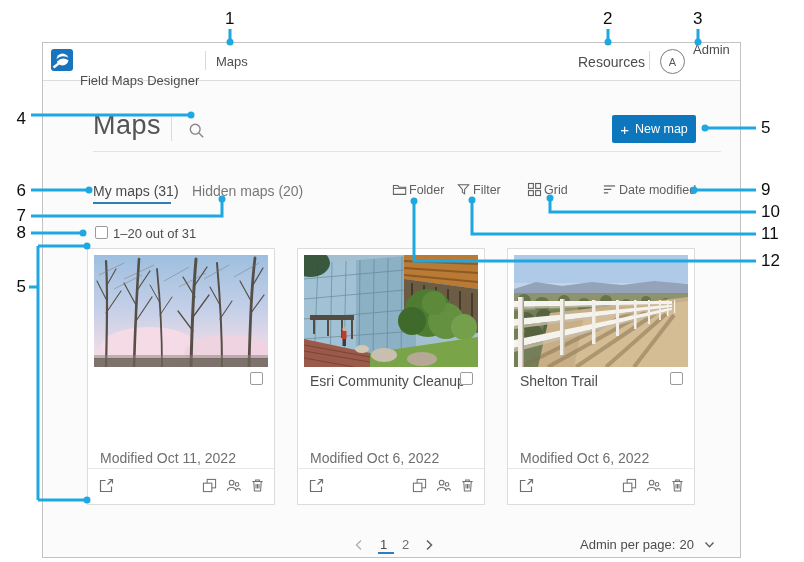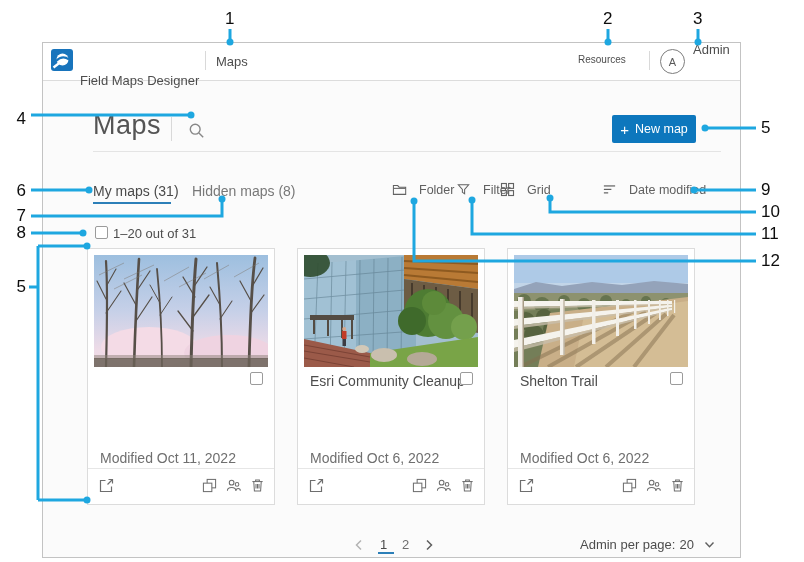--- a/index.html
+++ b/index.html
@@ -8,36 +8,36 @@
     font-family:"Liberation Sans", sans-serif;color:#4d4d4d;overflow:hidden;
     -webkit-font-smoothing:antialiased;
   }
   .abs{position:absolute;white-space:nowrap;}
   
   .panel{position:absolute;left:42px;top:42px;width:699px;height:516px;border:1px solid #c3c3c3;background:#fbfbfb;box-sizing:border-box;}
   .hdr{position:absolute;left:43px;top:43px;width:697px;height:37px;background:#ffffff;border-bottom:1px solid #dcdcdc;}
   .vdiv{position:absolute;width:1px;background:#d9d9d9;}
   .brand{left:80px;top:54px;font-size:13px;color:#4d4d4d;margin-top:19px;}
   .crumb{left:216px;top:54px;font-size:13px;color:#4d4d4d;cursor:pointer;}
-  .resources{left:578px;top:54px;font-size:10px;color:#4d4d4d;cursor:pointer;}
+  .resources{left:578px;top:54px;font-size:14px;color:#4d4d4d;cursor:pointer;}
   .admin{left:693px;top:42px;font-size:13px;color:#4d4d4d;cursor:pointer;}
   .avatar{left:660px;top:49px;width:23px;height:23px;border:1px solid #7d7d7d;border-radius:50%;
           font-size:11px;color:#595959;display:flex;align-items:center;justify-content:center;cursor:pointer;background:#fff;}
   
   .page-title{left:93px;top:110px;font-size:27px;color:#545454;letter-spacing:.5px;}
   .newmap{left:612px;top:115px;width:84px;height:28px;background:#0d77bd;border-radius:2px;color:#fff;
           display:flex;align-items:center;justify-content:center;gap:6px;font-size:12.5px;cursor:pointer;}
   .newmap .plus{font-size:15px;line-height:15px;font-weight:400;}
   .hrule{position:absolute;height:1px;background:#e4e4e4;}
   
   .tab{font-size:14px;cursor:pointer;text-align:center;}
   .tab-active{color:#4a4a4a;}
   .tab-idle{color:#787878;}
   .tab-underline{position:absolute;left:93px;top:202px;width:78px;height:2px;background:#2c7fb8;}
-  .tbtn{position:absolute;display:flex;align-items:center;gap:12px;font-size:12.5px;color:#606060;cursor:pointer;}
+  .tbtn{position:absolute;display:flex;align-items:center;gap:2px;font-size:12.5px;color:#606060;cursor:pointer;}
   
   .cbx{width:13px;height:13px;border:1px solid #9b9b9b;border-radius:2px;background:#fff;box-sizing:border-box;cursor:pointer;}
   .sel-label{left:113px;top:226px;font-size:13px;color:#4d4d4d;}
   
   .card{position:absolute;top:248px;width:188px;height:257px;background:#ffffff;border:1px solid #dcdcdc;box-sizing:border-box;cursor:pointer;}
   .thumb{position:absolute;left:6px;top:6px;width:174px;height:112px;overflow:hidden;}
   .thumb svg{display:block;width:100%;height:100%;}
   .ctitle{position:absolute;left:12px;top:124px;font-size:14px;color:#4d4d4d;}
   .ccheck{position:absolute;left:162px;top:123px;}
   .cmod{position:absolute;left:12px;top:201px;font-size:14px;color:#6f6f6f;}
@@ -86,36 +86,36 @@
   <line x1="10.9" y1="10.9" x2="15.2" y2="15.2" stroke="#878787" stroke-width="1.4"></line>
 </svg>
 <div class="abs newmap">
   <span class="plus">+</span>
   <span>New map</span>
 </div>
 <div class="hrule" style="left:93px;top:151px;width:628px;"></div>
 
 <span class="abs tab tab-active" style="left:93px;top:183px;">My maps (31)</span>
 <div class="tab-underline"></div>
-<span class="abs tab tab-idle" style="left:192px;top:183px;">Hidden maps (8)</span>
+<span class="abs tab tab-idle" style="left:192px;top:183px;">Hidden maps (20)</span>
 
 <div class="tbtn" style="left:392px;top:182px;">
   <svg width="15" height="15" viewBox="0 0 16 16">
     <path d="M1.5 13.2 V3.8 h4.6 l1.5 1.7 h7 v7.7 z" stroke="#626262" stroke-width="1.1" fill="none"></path>
     <path d="M1.5 6.8 h13" stroke="#626262" stroke-width="1.1"></path>
   </svg>
   <span>Folder</span>
 </div>
 <div class="tbtn" style="left:456px;top:182px;">
   <svg width="15" height="15" viewBox="0 0 16 16">
     <path d="M2.5 3 h11 l-4.3 4.9 v4.6 l-2.4 -1.5 V7.9 z" stroke="#626262" stroke-width="1.1" fill="none"></path>
   </svg>
   <span>Filter</span>
 </div>
-<div class="tbtn" style="left:500px;top:182px;">
+<div class="tbtn" style="left:527px;top:182px;">
   <svg width="15" height="15" viewBox="0 0 16 16">
     <g stroke="#626262" stroke-width="1.2" fill="none">
       <rect x="1.6" y="1.6" width="5.2" height="5.2"></rect>
         <rect x="9.2" y="1.6" width="5.2" height="5.2"></rect>
       <rect x="1.6" y="9.2" width="5.2" height="5.2"></rect>
         <rect x="9.2" y="9.2" width="5.2" height="5.2"></rect>
     </g>
   </svg>
   <span>Grid</span>
 </div>

